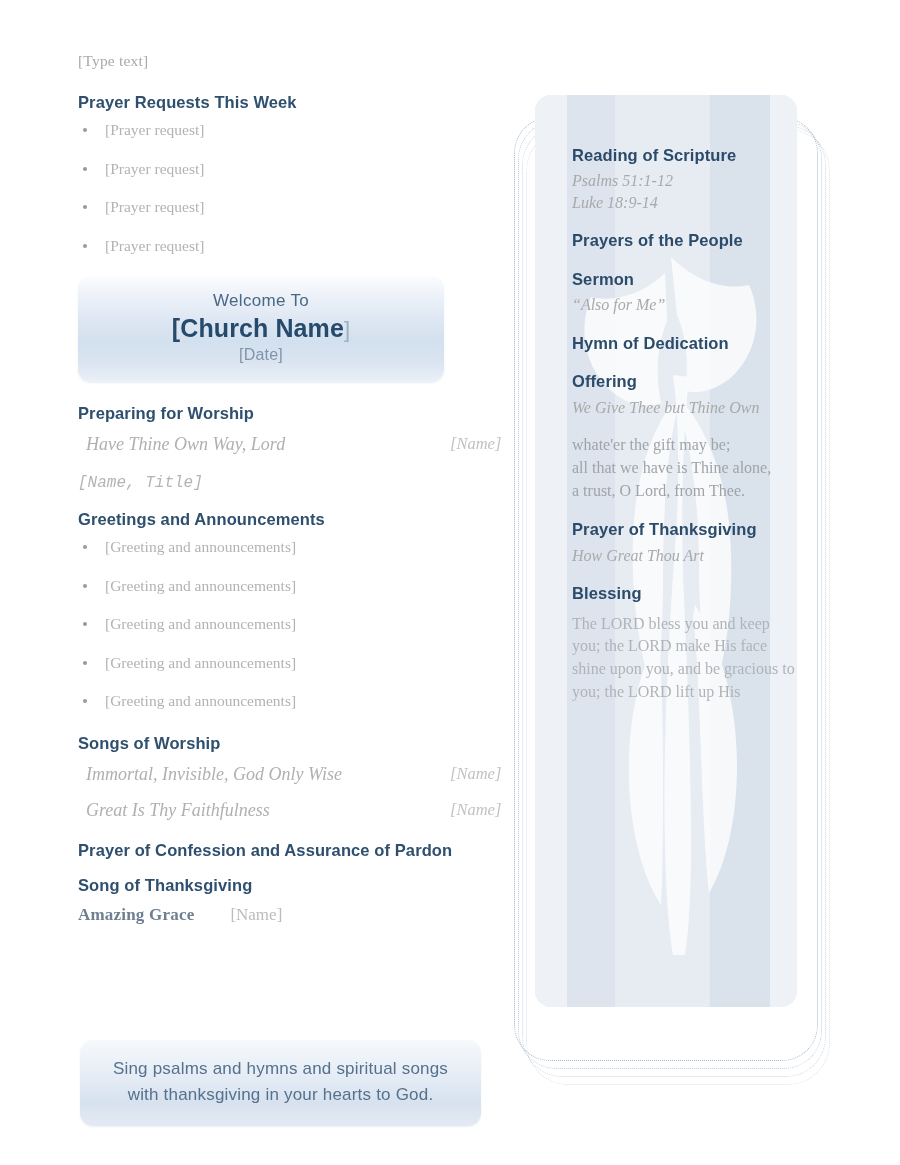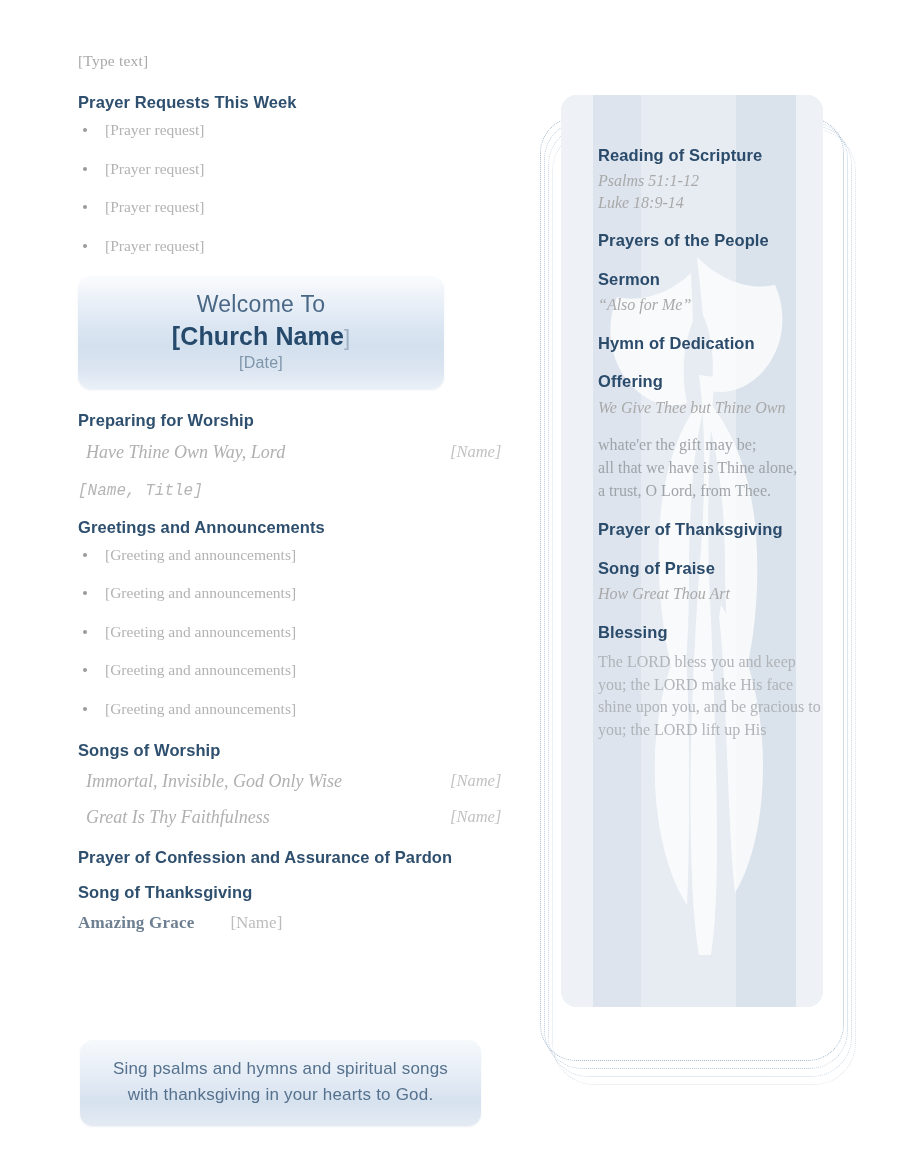--- a/index.html
+++ b/index.html
@@ -89,21 +89,21 @@
       linear-gradient(to bottom,
         #fbfcfe 0%,
         #eff3f9 16%,
         #dde7f3 42%,
         #d3e0ee 62%,
         #dbe5f1 82%,
         #eaf0f7 100%);
     box-shadow: 0 1px 2px rgba(120,140,165,0.16);
   }
   .welcome-line1 {
-    font-size: 23px;
+    font-size: 17px;
     color: #4a6886;
     letter-spacing: 0.3px;
     line-height: 1.25;
   }
   .welcome-line2 {
     font-size: 25px;
     font-weight: bold;
     color: #264a6b;
     letter-spacing: 0.1px;
     line-height: 1.22;
@@ -195,21 +195,21 @@
   .quote-box .qtext {
     font-size: 17px;
     color: #55718d;
     line-height: 1.52;
     letter-spacing: 0.2px;
   }
 
   
   .right-wrap {
     position: absolute;
-    left: 526px;
+    left: 500px;
     top: 95px;
     width: 350px;
     height: 1010px;
   }
 
   
   .deco {
     position: absolute;
     border: 1px dotted #8fa9c4;
     border-radius: 34px;
@@ -433,21 +433,20 @@
       <div class="r-ital">We Give Thee but Thine Own</div>
 
       <div class="r-body">
         <div>whate'er the gift may be;</div>
         <div>all that we have is Thine alone,</div>
         <div>a trust, O Lord, from Thee.</div>
       </div>
 
       <div class="r-head">Prayer of Thanksgiving</div>
 
-      <div class="r-head">Song of Praise</div>
       <div class="r-ital">How Great Thou Art</div>
 
       <div class="r-head">Blessing</div>
       <div class="r-body blessing">The LORD bless you and keep you; the LORD make His face shine upon you, and be gracious to you; the LORD lift up His</div>
 
     </div>
   </div>
 
 </div>
 

